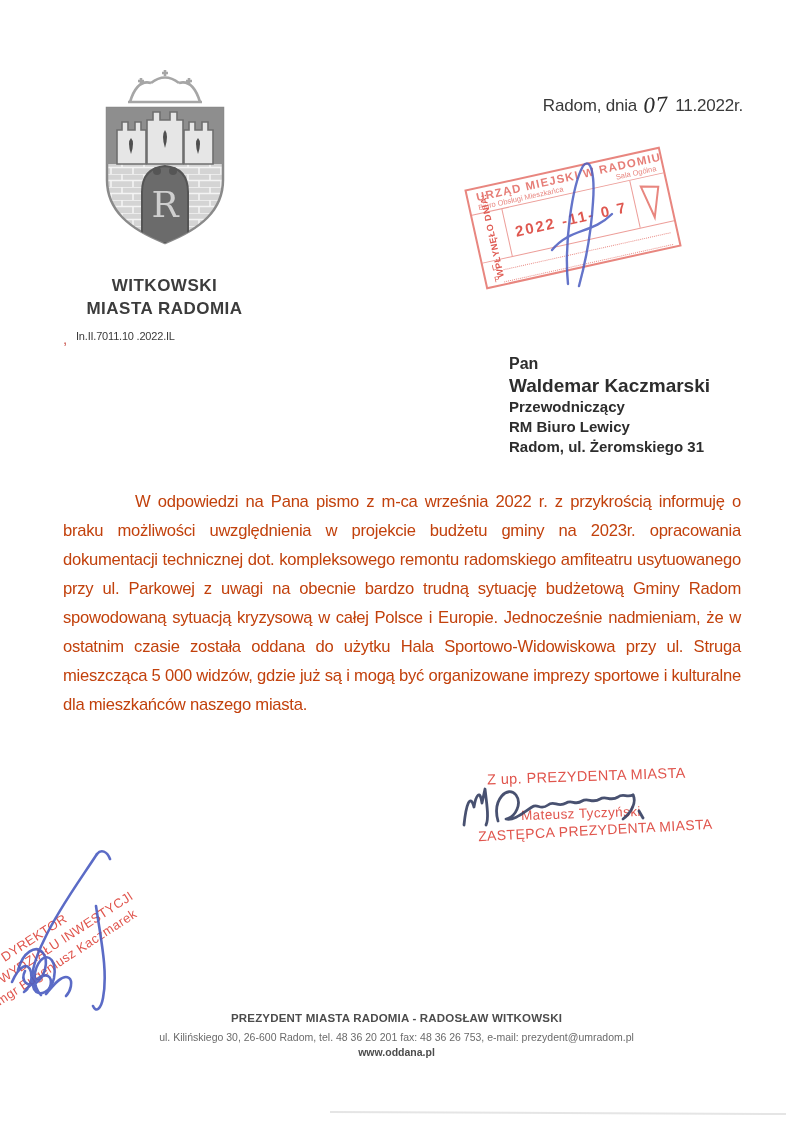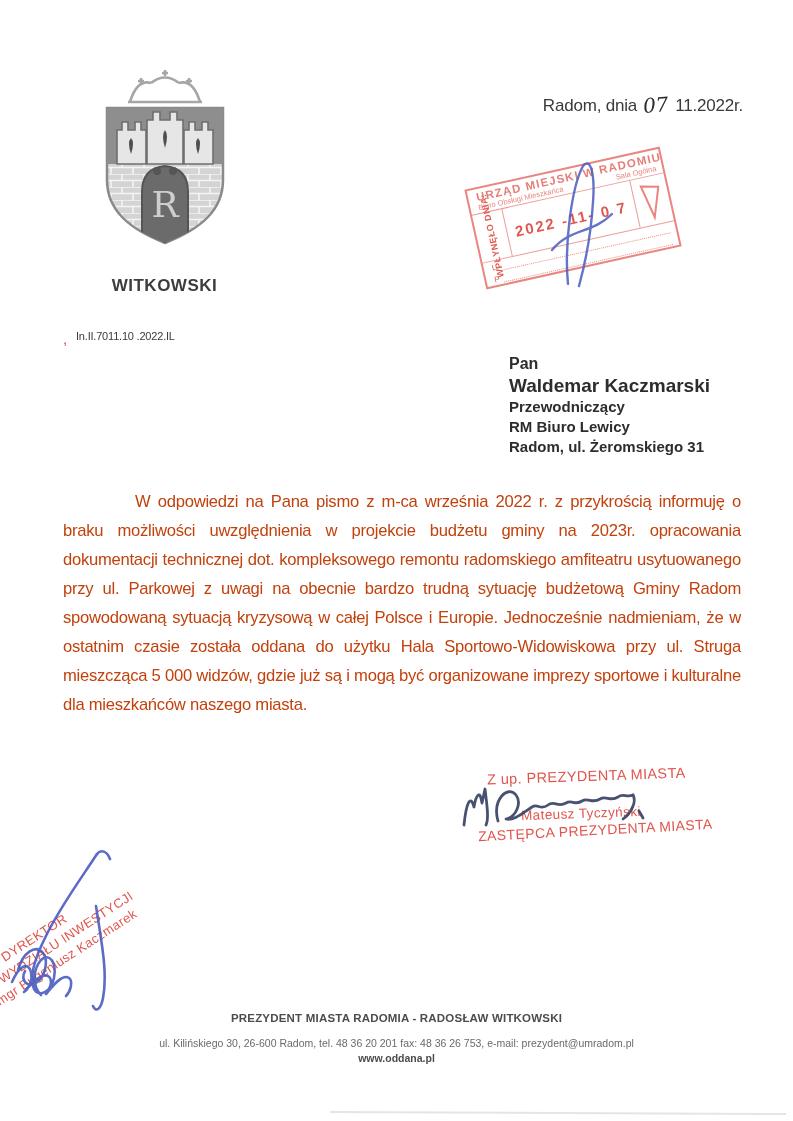--- a/index.html
+++ b/index.html
@@ -70,21 +70,21 @@
   
   .dir-stamp{left:2px;top:958px;width:215px;transform:rotate(-33deg);transform-origin:0 100%;
     font-size:13px;letter-spacing:.4px;line-height:17px;color:#e0554d;}
   .dir-stamp .c{padding-left:28px;}
   .dir-stamp .c2{padding-left:14px;}
   .left-sig{left:0px;top:848px;}
 
   
   .footer{left:0;top:1012px;width:100%;text-align:center;color:#5a5a5a;}
   .footer .f1{font-weight:700;font-size:11.5px;color:#4c4c4c;letter-spacing:.2px;}
-  .footer .f2{font-size:10.5px;margin-top:13px;color:#6a6a6a;}
+  .footer .f2{font-size:10.5px;margin-top:7px;color:#6a6a6a;}
   .footer .f3{font-weight:700;font-size:10.5px;margin-top:3px;color:#4c4c4c;}
 
   .scan-line{left:330px;top:1112px;width:456px;height:1.5px;background:#dedede;
     transform:rotate(.25deg);opacity:.8;}
 </style>
 </head>
 <body>
 
 <div class="page">
 
@@ -132,20 +132,21 @@
           <path d="M104,84 q-4,-12 0,-16 q4,4 0,16"></path>
         </g>
 
         <path d="M48,173 V122 Q48,98 71,96 Q94,98 94,122 V173 Z" fill="#6b6b6b" stroke="#555555" stroke-width="2"></path>
         <circle cx="63" cy="101" r="4" fill="#555555"></circle>
         <circle cx="79" cy="101" r="4" fill="#555555"></circle>
         <text x="71" y="147" text-anchor="middle" font-family="DejaVu Serif, serif" font-size="36" fill="#cfcfcf">R</text>
       </g>
     </svg>
     <div class="sender-line l1">WITKOWSKI</div>
+    <div class="sender-line l2">MIASTA RADOMIA</div>
   </div>
 
   <div class="abs stamp">
     <div class="stamp-office">URZĄD MIEJSKI W RADOMIU</div>
     <div class="stamp-sub">
       <span>Biuro Obsługi Mieszkańca</span>
       <span>Sala Ogólna</span>
     </div>
     <div class="stamp-mid">
       <div class="stamp-left">

